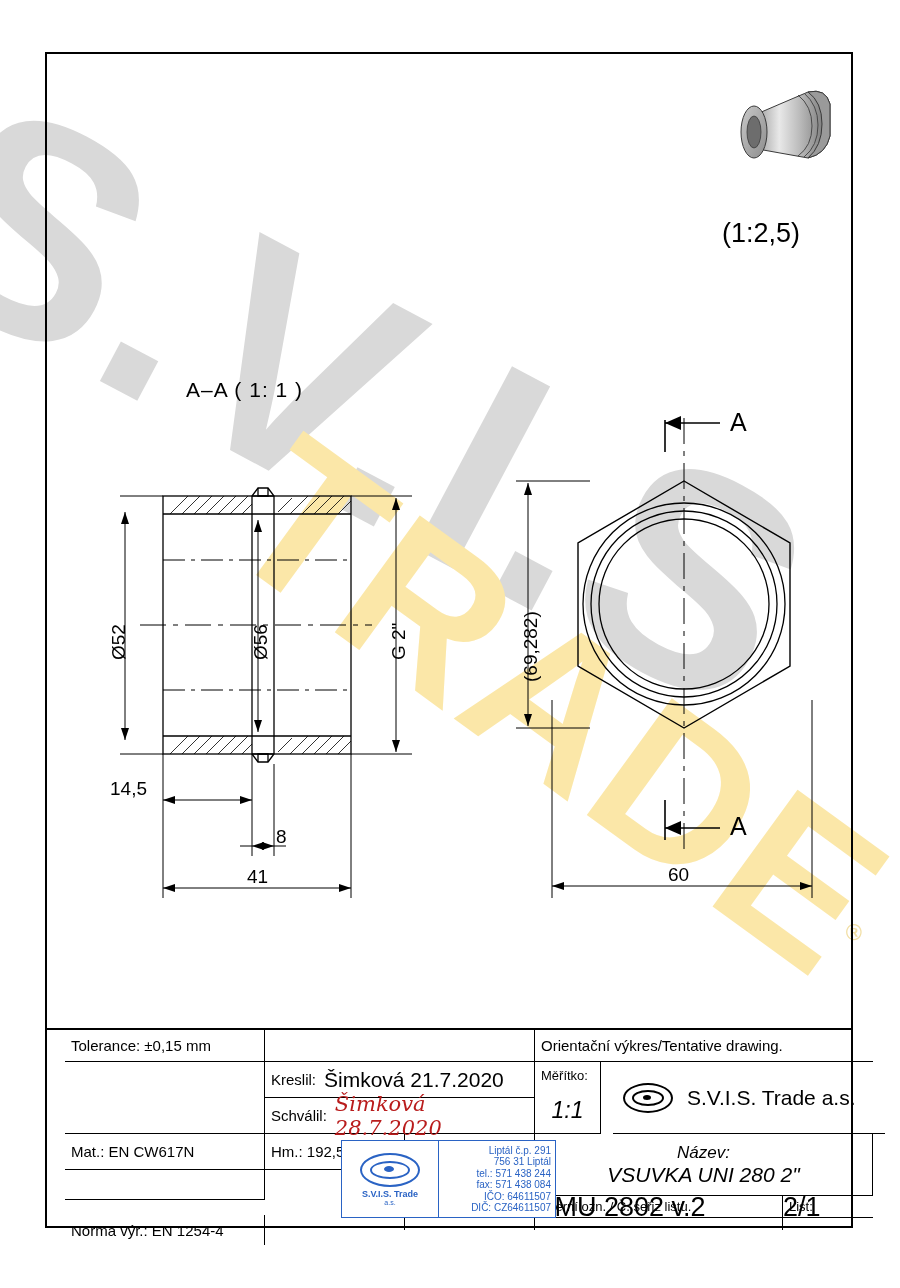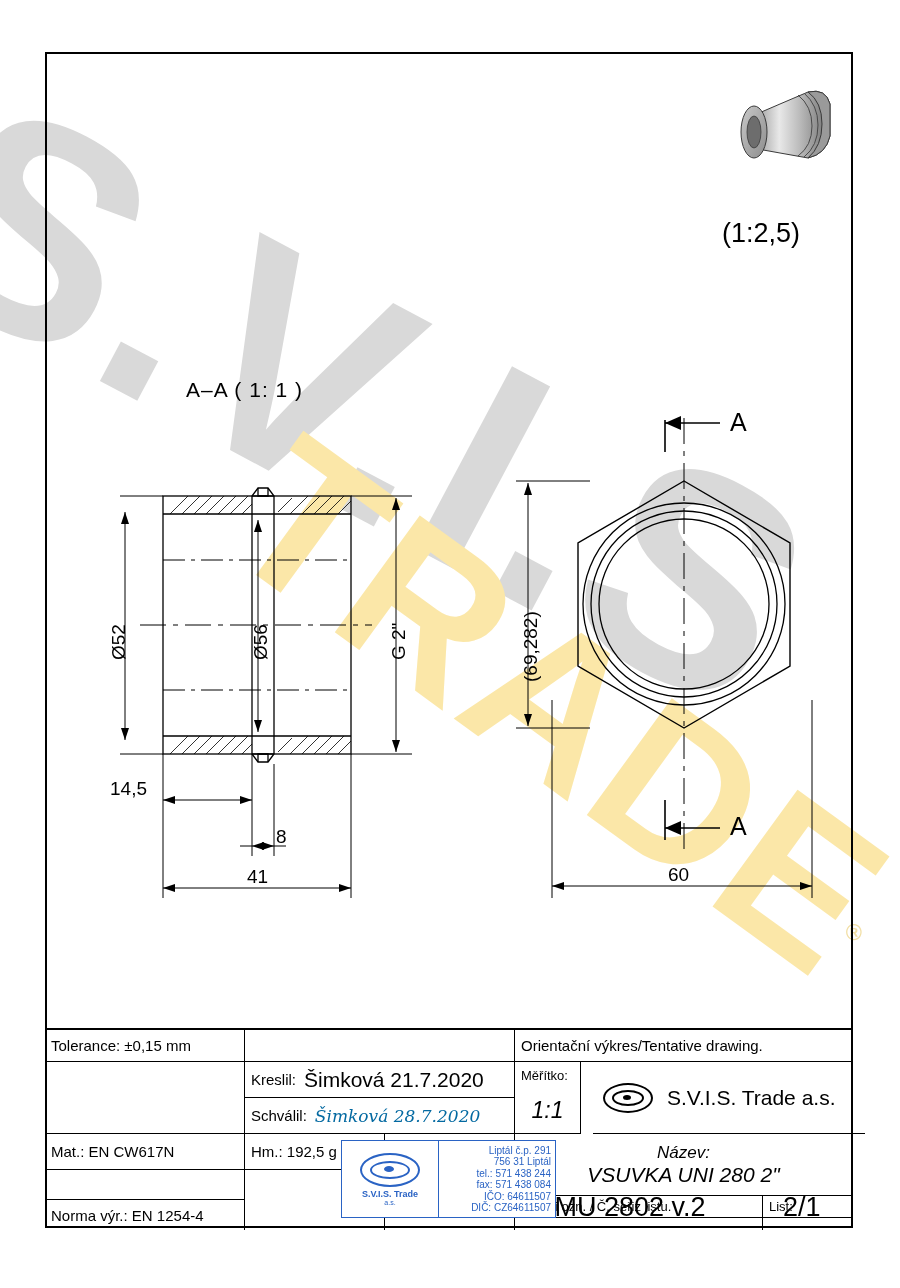--- a/index.html
+++ b/index.html
@@ -103,32 +103,33 @@
     box-sizing: border-box;
     border-top: 2px solid #000;
   }
   #tb .cell {
     position: absolute;
     box-sizing: border-box;
     font-size: 15px;
     color: #000;
     display: flex;
     align-items: center;
+    margin-left: 20px;
   }
   .bb { border-bottom: 1.5px solid #000; }
   .br { border-right: 1.5px solid #000; }
   .pad { padding-left: 6px; }
   .big { font-size: 21px; }
   .mid { font-size: 17px; }
   .ctr { justify-content: center; font-style: italic; }
   .handwrite {
     font-family: "DejaVu Serif", serif;
     font-style: italic;
-    color: #0369a1;
-    font-size: 17px;
+    color: #b91c1c;
+    font-size: 21px;
   }
   
   .logo-oval {
     width: 46px; height: 26px;
     border-radius: 50%;
     border: 2px solid #000;
     position: relative;
     flex: none;
   }
   .logo-oval::before {
@@ -444,21 +445,21 @@
     <div class="cell ctr bb br" style="left:470px; top:104px; width:338px; height:62px; flex-direction:column; align-items:center; justify-content:center;">
       <span class="mid">Název:</span>
       <span class="big">VSUVKA UNI 280 2"</span>
     </div>
 
     <div class="cell br" style="left:340px; top:104px; width:130px; height:96px;"></div>
 
     <div class="cell pad bb br" style="left:0; top:140px; width:200px; height:30px;"></div>
     <div class="cell pad br" style="left:200px; top:140px; width:140px; height:60px;"></div>
 
-    <div class="cell pad br" style="left:0; top:170px; width:200px; height:30px;">Norma výr.: EN 1254-4</div>
+    <div class="cell pad br" style="left:0; top:185px; width:200px; height:30px;">Norma výr.: EN 1254-4</div>
 
     <div class="cell pad br bb" style="left:470px; top:166px; width:248px; height:22px; font-size:13px;">Interní ozn. / Č. seřiz listu.</div>
     <div class="cell pad bb" style="left:718px; top:166px; width:90px; height:22px; font-size:13px;">List:</div>
     <div class="cell ctr br" style="left:470px; top:188px; width:248px; height:12px;"></div>
   </div>
 
   <div class="lbl" style="left:532px; top:1192px; font-size:27px;">MMU 2802 v.2</div>
   <div class="lbl" style="left:783px; top:1192px; font-size:27px;">2/1</div>
 
   <div id="stamp" style="left:341px; top:1140px; width:215px; height:78px;">

